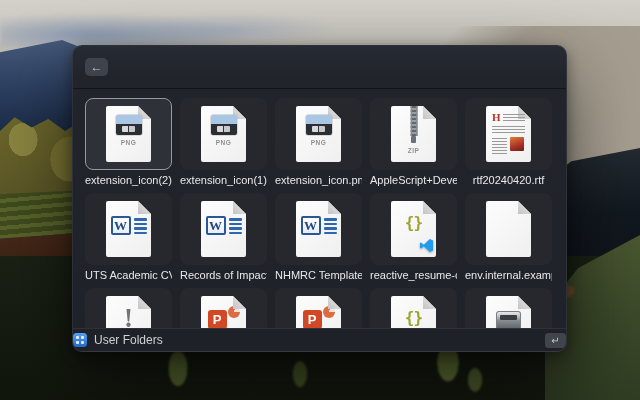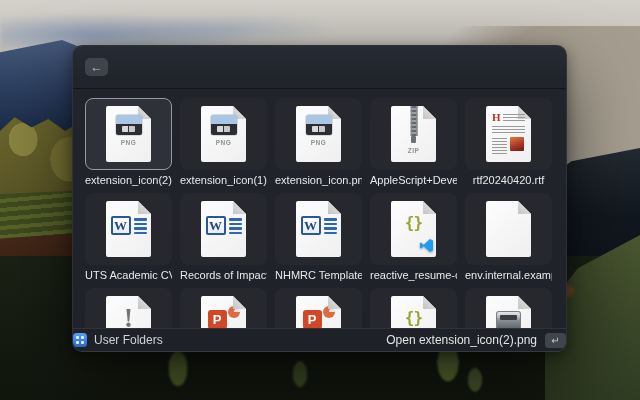--- a/index.html
+++ b/index.html
@@ -342,19 +342,18 @@
 
     <div class="footer">
       <span class="src-icon">
         <i></i>
           <i></i>
           <i></i>
           <i></i>
       </span>
       <span class="src-label">User Folders</span>
       <div class="action">
-        <span class="action-label">Open extension_icon(2).png</span>
         <span class="key">↵</span>
       </div>
     </div>
 
   </div>
 </div>
 
 </body></html>

